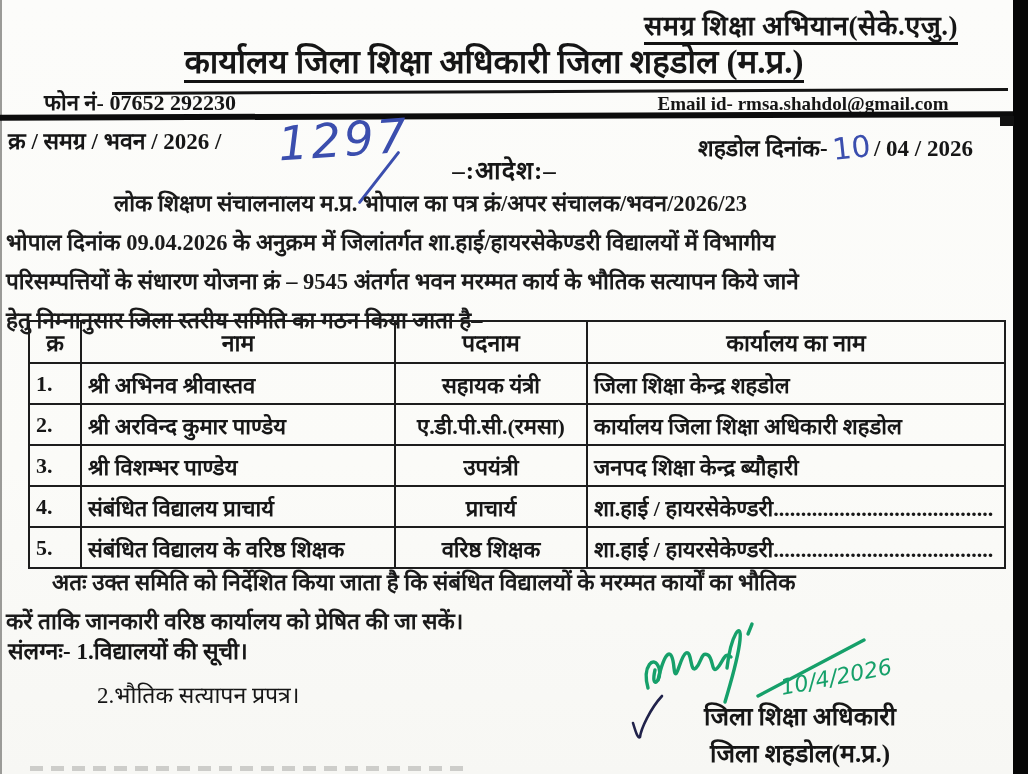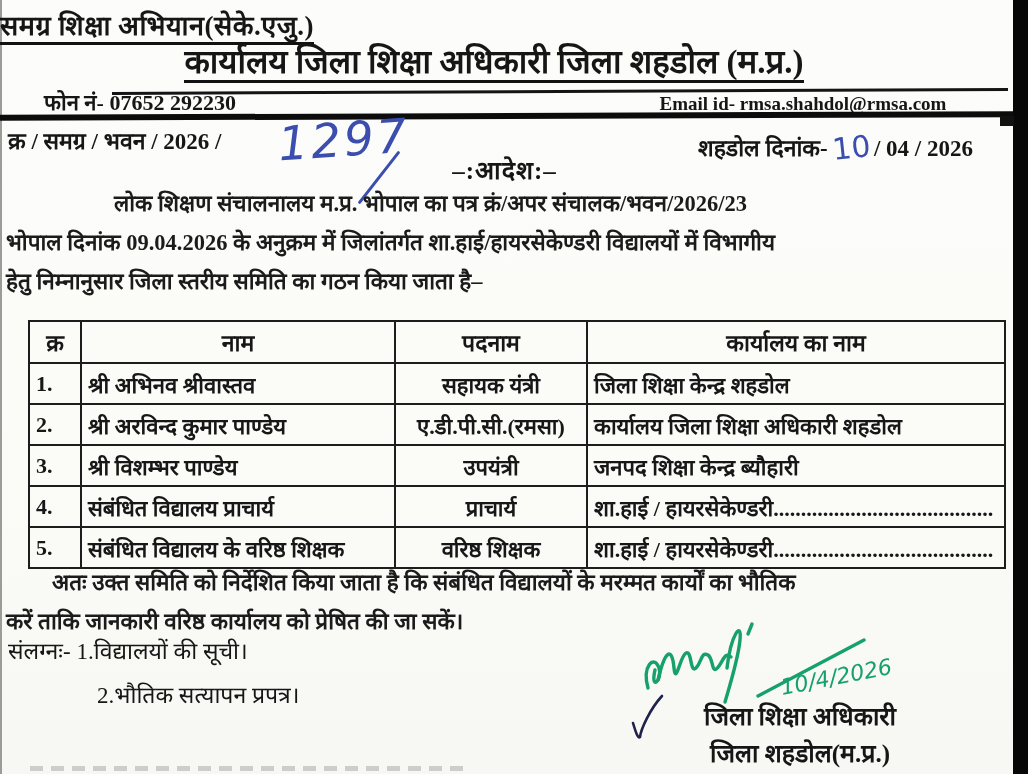--- a/index.html
+++ b/index.html
@@ -4,21 +4,21 @@
 <style>
   html,body { margin:0; padding:0; background:#e8e8e6; }
   .page {
     position:relative; width:1028px; height:774px; overflow:hidden;
     background:linear-gradient(180deg,#fcfcfa 0%, #fbfbf8 60%, #f7f7f4 100%);
     font-family:"Liberation Serif","DejaVu Sans",serif; color:#161616;
   }
   .edge-right { position:absolute; top:0; right:0; width:15px; height:774px; background:#070707; }
   .edge-left  { position:absolute; top:0; left:0; width:2px; height:774px; background:#9b9b98; }
 
-  .title1 { position:absolute; top:6px; left:0; right:70px; text-align:left;
+  .title1 { position:absolute; top:6px; left:0; right:70px; text-align:right;
             font-size:27px; font-weight:700; letter-spacing:.5px; }
   .title1 .u { border-bottom:3px solid #121212; padding-bottom:1px; }
   .title2 { position:absolute; top:38px; left:0; right:40px; text-align:center;
             font-size:33px; font-weight:700; }
   .title2 .u { border-bottom:3px solid #121212; }
   .title2-underline2 { position:absolute; top:90px; left:112px; width:896px; height:3px;
             background:#141414; transform:rotate(-0.25deg); }
 
   .phone { position:absolute; top:86px; left:44px; font-size:22px; font-weight:700; }
   .email { position:absolute; top:93px; left:598px; width:410px; text-align:center;
@@ -50,21 +50,21 @@
            border-collapse:collapse; table-layout:fixed;
            font-size:22px; font-weight:700; color:#171717; }
   table.committee th, table.committee td { border:2px solid #1d1d1d; padding:2px 6px; }
   table.committee th { height:36px; text-align:center; font-size:23px; }
   table.committee td { height:35px; }
   .col-sno { width:38px; text-align:left; padding-left:8px; }
   .col-name { width:300px; text-align:left; padding-left:12px; }
   .col-post { width:178px; text-align:center; }
   .col-office { width:404px; text-align:left; padding-left:10px; overflow:hidden; white-space:nowrap; }
 
-  .encl-line1 { position:absolute; top:634px; left:8px; font-size:23px; font-weight:400; }
+  .encl-line1 { position:absolute; top:634px; left:8px; font-size:23px; font-weight:700; }
   .encl-line2 { position:absolute; top:678px; left:97px; font-size:23px; font-weight:400; }
 
   .sig-svg { position:absolute; top:608px; left:628px; }
   .check-svg { position:absolute; top:693px; left:630px; }
   .signoff { position:absolute; top:698px; left:652px; width:296px; text-align:center;
            font-size:25px; font-weight:700; line-height:37px; }
 
   .smudge { position:absolute; top:766px; left:30px; width:440px; height:5px; opacity:.4;
            background:repeating-linear-gradient(90deg,#8f8f8d 0 13px, transparent 13px 21px);
            filter:blur(.5px); }
@@ -76,37 +76,38 @@
 <div class="page">
 
   <div class="edge-left"></div>
   <div class="edge-right"></div>
 
   <div class="title1"><span class="u">समग्र शिक्षा अभियान(सेके.एजु.)</span></div>
   <div class="title2"><span class="u">कार्यालय जिला शिक्षा अधिकारी जिला शहडोल (म.प्र.)</span></div>
   <div class="title2-underline2"></div>
 
   <div class="phone">फोन नं- 07652 292230</div>
-  <div class="email">Email id- rmsa.shahdol@rmsa.com</div>
+  <div class="email">Email id- rmsa.shahdol@gmail.com</div>
   <div class="rule-thick"></div>
   <div class="corner-mark"></div>
 
   <div class="ref-prefix">क्र / समग्र / भवन / 2026 /</div>
   <div class="ref-number">1297</div>
   <div class="ref-stroke"></div>
 
   <div class="date-line">
     <span>शहडोल दिनांक-</span><span class="date-hand">10</span><span>/ 04 / 2026</span>
   </div>
 
   <div class="order-heading">–:आदेश:–</div>
 
   <div class="para para1">
     <div class="l0">लोक शिक्षण संचालनालय म.प्र. भोपाल का पत्र क्रं/अपर संचालक/भवन/2026/23</div>
     <div>भोपाल दिनांक 09.04.2026 के अनुक्रम में जिलांतर्गत शा.हाई/हायरसेकेण्डरी विद्यालयों में विभागीय</div>
+    <div>परिसम्पत्तियों के संधारण योजना क्रं – 9545 अंतर्गत भवन मरम्मत कार्य के भौतिक सत्यापन किये जाने</div>
     <div>हेतु निम्नानुसार जिला स्तरीय समिति का गठन किया जाता है–</div>
   </div>
 
   <table class="committee">
     <thead>
       <tr>
         <th class="col-sno">क्र</th>
         <th class="col-name">नाम</th>
         <th class="col-post">पदनाम</th>
         <th class="col-office">कार्यालय का नाम</th>

